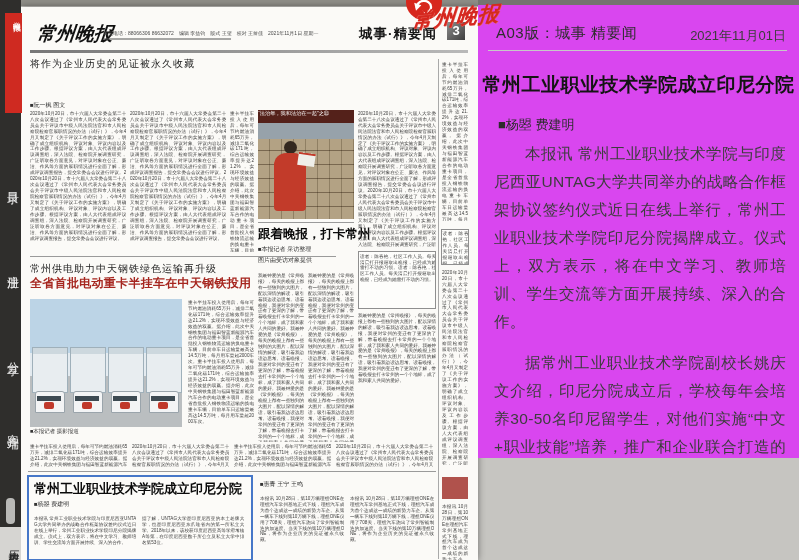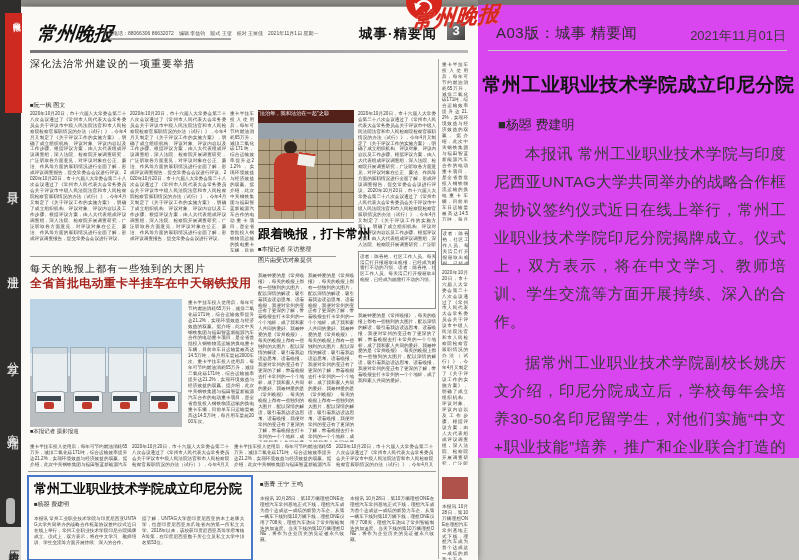--- a/index.html
+++ b/index.html
@@ -106,21 +106,21 @@
 </div>
 
 <div class="abs paper">
 
   <div class="abs mast-logo">常州晚报</div>
   <div class="abs mast-info">本报电话：88066306 86632072　编辑 李益钧　版式 王玺　校对 王蕾佳　2021年11月1日 星期一</div>
   <div class="abs mast-sec">城事·精要闻</div>
   <div class="abs pagebox">3</div>
   <div class="abs rule-thick"></div>
 
-  <div class="abs kicker" style="left:9px;top:50px;">深化法治常州建设的一项重要举措</div>
+  <div class="abs kicker" style="left:9px;top:50px;">将作为企业历史的见证被永久收藏</div>
   <div class="abs byl" style="left:9px;top:94px;">■阮一枫 图文</div>
 
   <div class="abs row" style="left:9px;top:103px;width:438px;height:332px;align-items:flex-start;gap:4px;">
     <div class="col" style="width:96px;height:142px;">
       <div class="micro">2020年10月20日，市十六届人大常委会第二十八次会议通过了《常州市人民代表大会常务委员会关于评议市中级人民法院法官和市人民检察院检察官履职情况的办法（试行）》，今年4月又制定了《关于评议工作的实施方案》，明确了成立组织机构、评议对象、评议内容以及工作步骤。根据评议方案，由人大代表组成评议调查组，深入法院、检察院开展调查研究，广泛听取各方面意见，对评议对象在公正、廉洁、作风等方面的履职情况进行全面了解，形成评议调查报告，提交常委会会议进行评议。2020年10月20日，市十六届人大常委会第二十八次会议通过了《常州市人民代表大会常务委员会关于评议市中级人民法院法官和市人民检察院检察官履职情况的办法（试行）》，今年4月又制定了《关于评议工作的实施方案》，明确了成立组织机构、评议对象、评议内容以及工作步骤。根据评议方案，由人大代表组成评议调查组，深入法院、检察院开展调查研究，广泛听取各方面意见，对评议对象在公正、廉洁、作风等方面的履职情况进行全面了解，形成评议调查报告，提交常委会会议进行评议。</div>
     </div>
     <div class="col" style="width:96px;height:142px;">
       <div class="micro">2020年10月20日，市十六届人大常委会第二十八次会议通过了《常州市人民代表大会常务委员会关于评议市中级人民法院法官和市人民检察院检察官履职情况的办法（试行）》，今年4月又制定了《关于评议工作的实施方案》，明确了成立组织机构、评议对象、评议内容以及工作步骤。根据评议方案，由人大代表组成评议调查组，深入法院、检察院开展调查研究，广泛听取各方面意见，对评议对象在公正、廉洁、作风等方面的履职情况进行全面了解，形成评议调查报告，提交常委会会议进行评议。2020年10月20日，市十六届人大常委会第二十八次会议通过了《常州市人民代表大会常务委员会关于评议市中级人民法院法官和市人民检察院检察官履职情况的办法（试行）》，今年4月又制定了《关于评议工作的实施方案》，明确了成立组织机构、评议对象、评议内容以及工作步骤。根据评议方案，由人大代表组成评议调查组，深入法院、检察院开展调查研究，广泛听取各方面意见，对评议对象在公正、廉洁、作风等方面的履职情况进行全面了解，形成评议调查报告，提交常委会会议进行评议。</div>
     </div>
     <div class="col" style="width:24px;height:142px;">
@@ -171,21 +171,21 @@
   </div>
   <div class="col" style="position:absolute;left:421px;top:262px;width:26px;height:196px;">
     <div class="micro">2020年10月20日，市十六届人大常委会第二十八次会议通过了《常州市人民代表大会常务委员会关于评议市中级人民法院法官和市人民检察院检察官履职情况的办法（试行）》，今年4月又制定了《关于评议工作的实施方案》，明确了成立组织机构、评议对象、评议内容以及工作步骤。根据评议方案，由人大代表组成评议调查组，深入法院、检察院开展调查研究，广泛听取各方面意见，对评议对象在公正、廉洁、作风等方面的履职情况进行全面了解，形成评议调查报告，提交常委会会议进行评议。2020年10月20日，市十六届人大常委会第二十八次会议通过了《常州市人民代表大会常务委员会关于评议市中级人民法院法官和市人民检察院检察官履职情况的办法（试行）》，今年4月又制定了《关于评议工作的实施方案》，明确了成立组织机构、评议对象、评议内容以及工作步骤。根据评议方案，由人大代表组成评议调查组，深入法院、检察院开展调查研究，广泛听取各方面意见，对评议对象在公正、廉洁、作风等方面的履职情况进行全面了解，形成评议调查报告，提交常委会会议进行评议。</div>
   </div>
   <div class="abs slip-red" style="left:421px;top:470px;width:26px;height:22px;"></div>
   <div class="col" style="position:absolute;left:421px;top:496px;width:26px;height:57px;">
     <div class="micro">本报讯 10月28日，第10万辆理想ONE在理想汽车常州基地正式下线，理想汽车成为首个达成这一成绩的新势力车企。从第一辆车下线到第10万辆下线，理想ONE仅用了708天，理想汽车跑出了常州智能制造的加速度。当天下线的第10万辆理想ONE，将作为企业历史的见证被永久收藏。</div>
   </div>
 
   <div class="hairline abs" style="left:9px;top:249px;width:306px;"></div>
-  <div class="abs kicker" style="left:9px;top:255px;">每天的晚报上都有一些独到的大图片</div>
+  <div class="abs kicker" style="left:9px;top:255px;">常州供电助力中天钢铁绿色运输再升级</div>
   <div class="abs head-red" style="left:9px;top:268px;">全省首批电动重卡半挂车在中天钢铁投用</div>
   <div class="abs" style="left:9px;top:292px;">
     <div class="photo2">
       <div class="truck" style="left:2px;">
           <div class="box"></div>
           <div class="cab"></div>
           <div class="win"></div>
           <div class="rib"></div>
         </div>
       <div class="truck" style="left:40px;">

